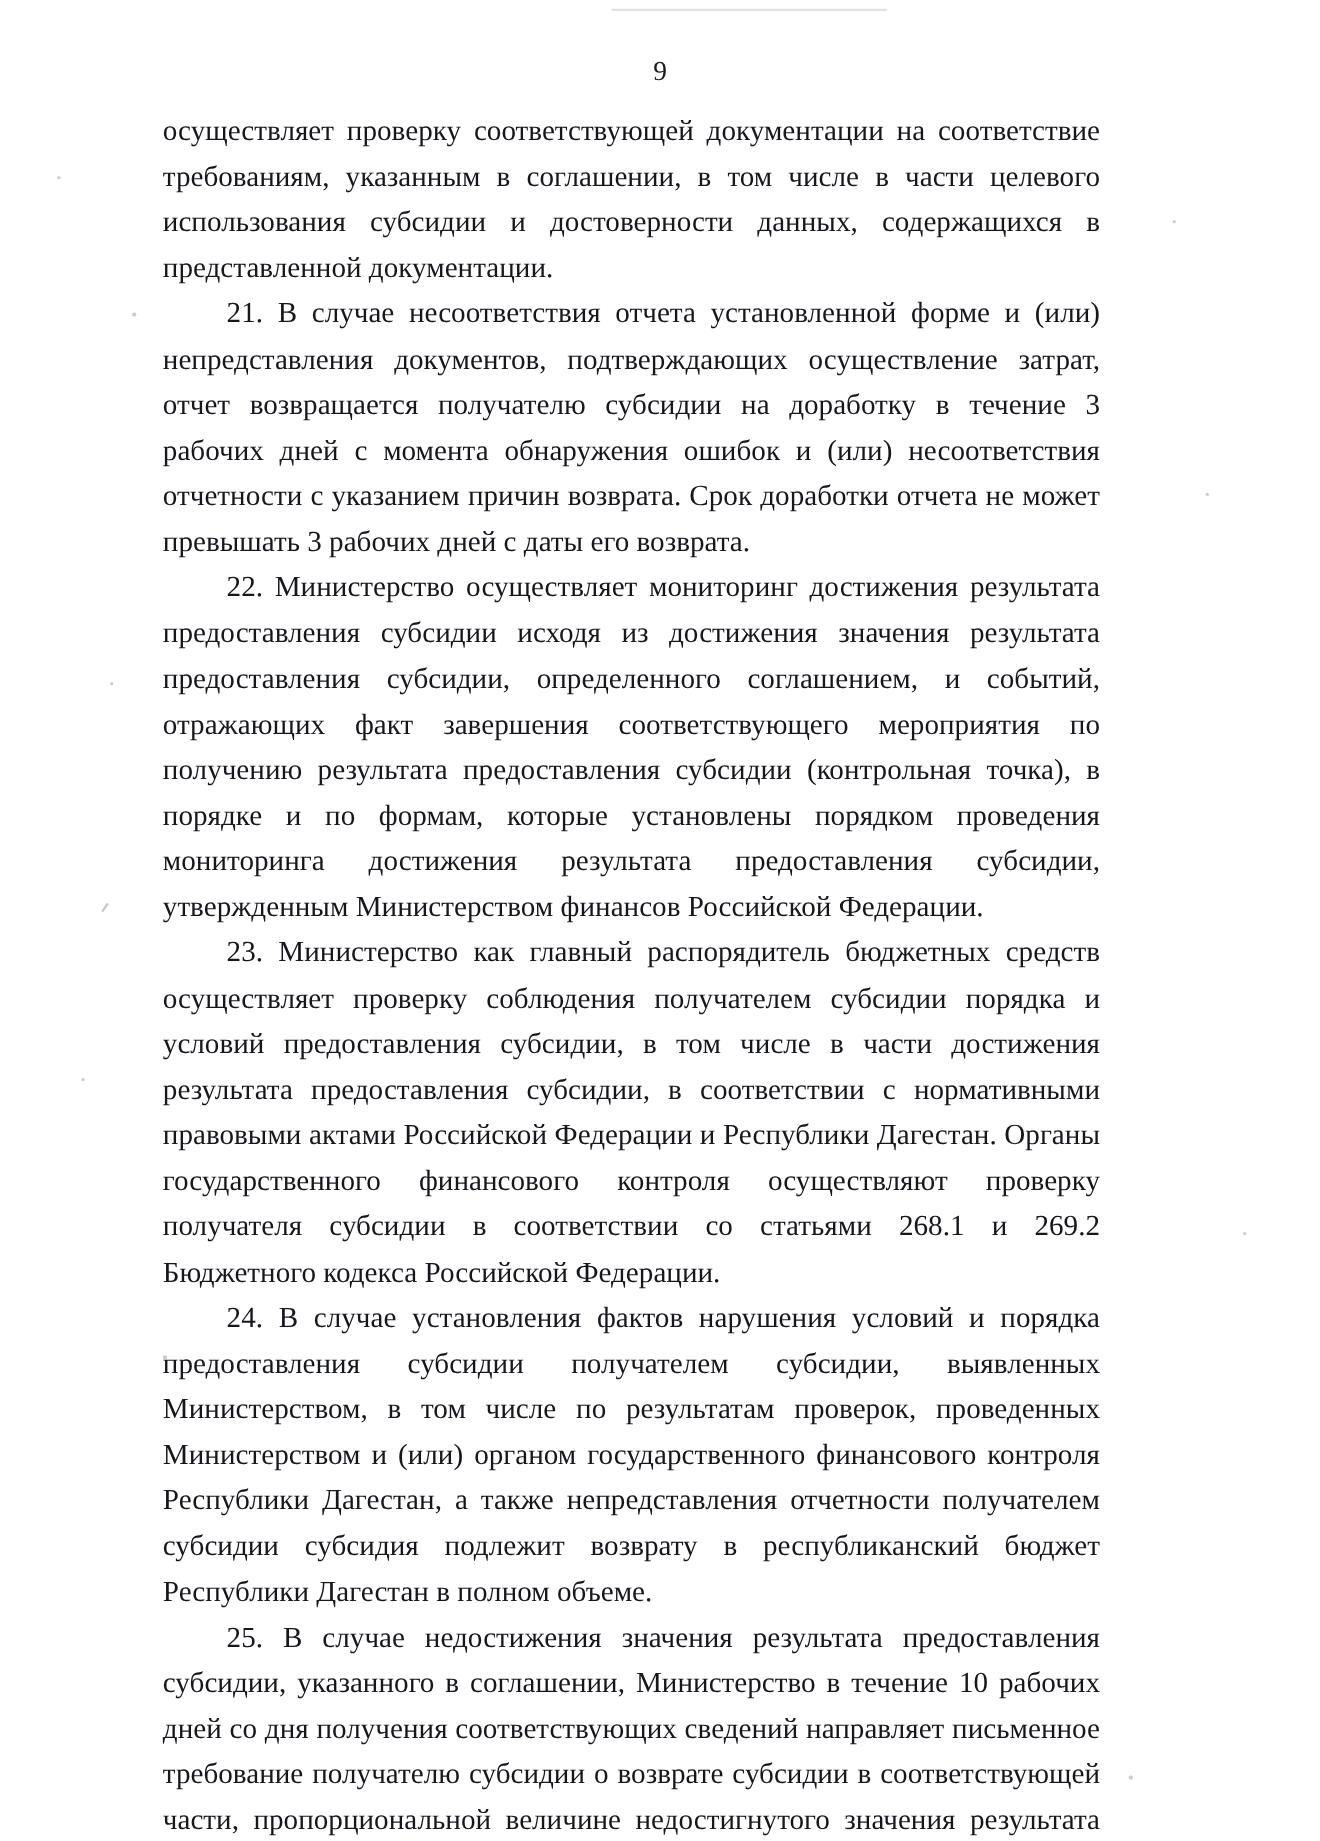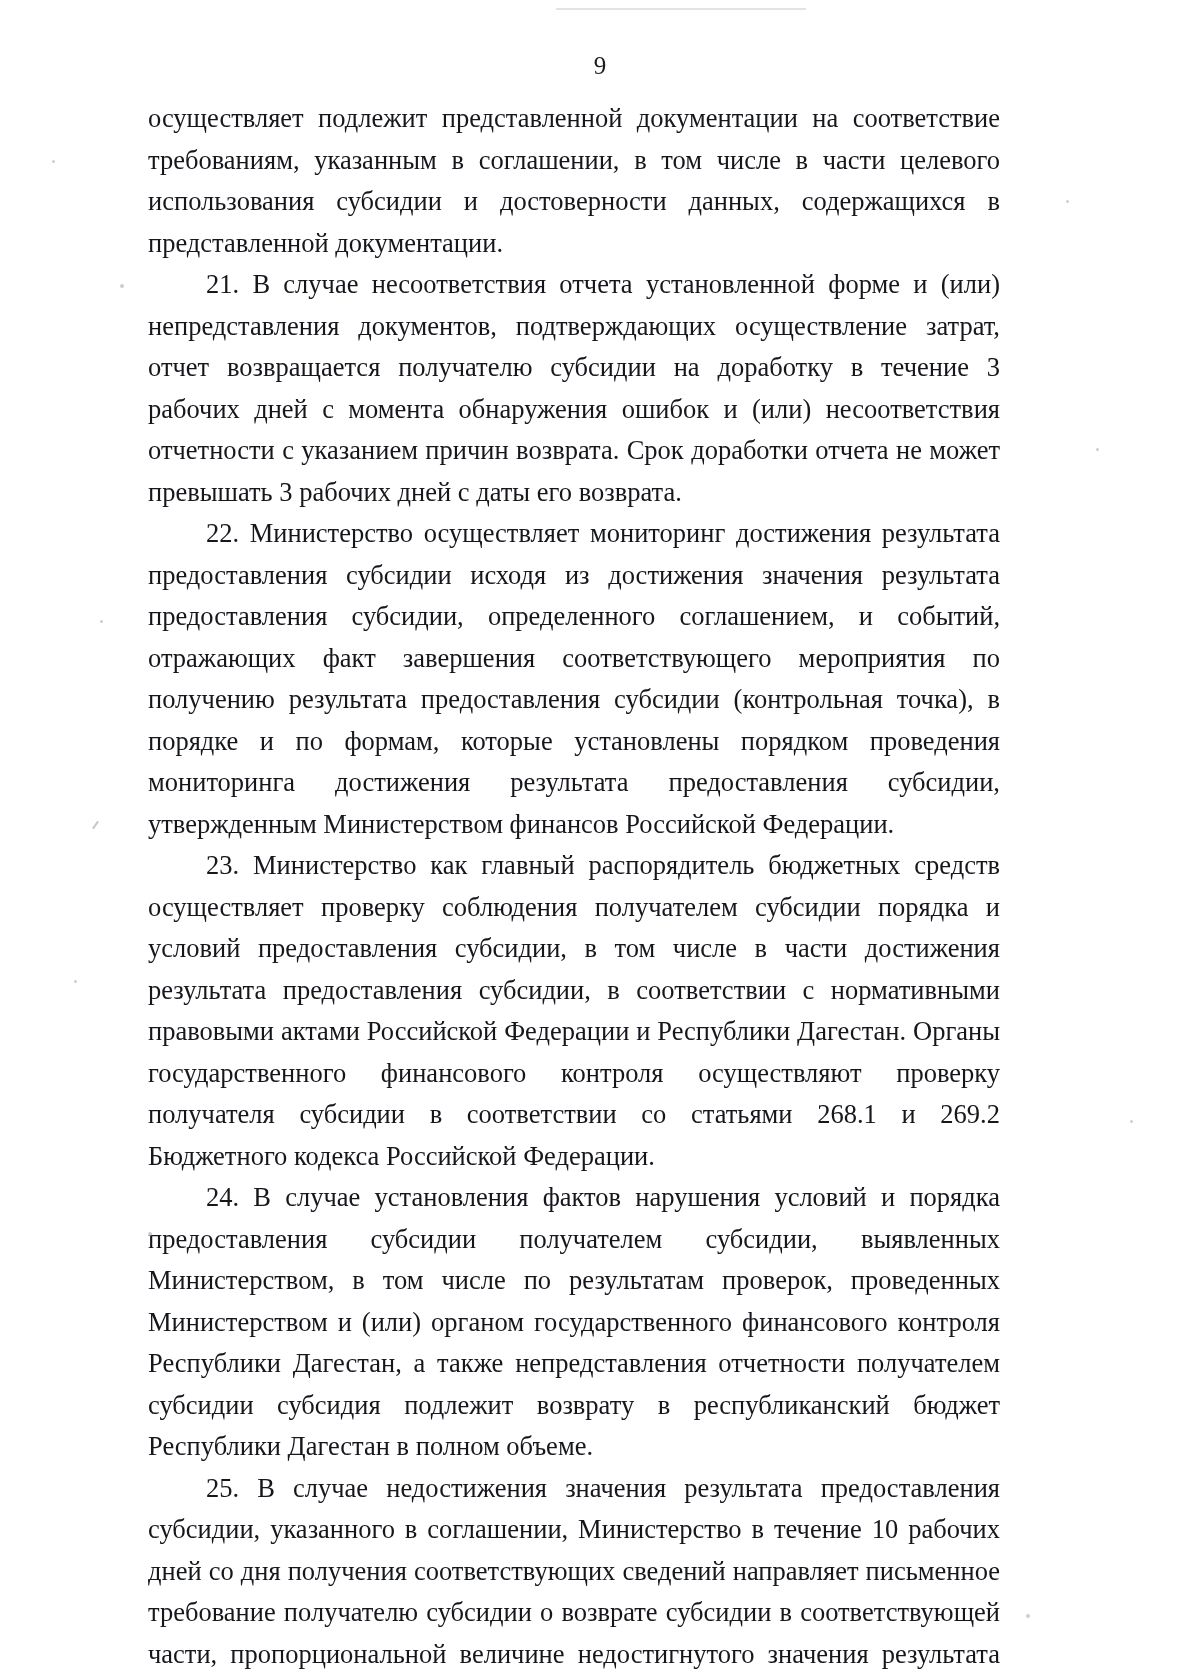--- a/index.html
+++ b/index.html
@@ -60,21 +60,21 @@
   }
 </style>
 </head>
 <body>
 
 <div class="page">
 
   <div class="page-number">9</div>
 
   <div class="body-text">
-    <p>осуществляет подлежит представленной документации на соответствие требованиям, указанным в соглашении, в том числе в части целевого использования субсидии и достоверности данных, содержащихся в представленной документации.</p>
+    <p>осуществляет проверку соответствующей документации на соответствие требованиям, указанным в соглашении, в том числе в части целевого использования субсидии и достоверности данных, содержащихся в представленной документации.</p>
     <p class="indent">21. В случае несоответствия отчета установленной форме и (или) непредставления документов, подтверждающих осуществление затрат, отчет возвращается получателю субсидии на доработку в течение 3 рабочих дней с момента обнаружения ошибок и (или) несоответствия отчетности с указанием причин возврата. Срок доработки отчета не может превышать 3 рабочих дней с даты его возврата.</p>
     <p class="indent">22. Министерство осуществляет мониторинг достижения результата предоставления субсидии исходя из достижения значения результата предоставления субсидии, определенного соглашением, и событий, отражающих факт завершения соответствующего мероприятия по получению результата предоставления субсидии (контрольная точка), в порядке и по формам, которые установлены порядком проведения мониторинга достижения результата предоставления субсидии, утвержденным Министерством финансов Российской Федерации.</p>
     <p class="indent">23. Министерство как главный распорядитель бюджетных средств осуществляет проверку соблюдения получателем субсидии порядка и условий предоставления субсидии, в том числе в части достижения результата предоставления субсидии, в соответствии с нормативными правовыми актами Российской Федерации и Республики Дагестан. Органы государственного финансового контроля осуществляют проверку получателя субсидии в соответствии со статьями 268.1 и 269.2 Бюджетного кодекса Российской Федерации.</p>
     <p class="indent">24. В случае установления фактов нарушения условий и порядка предоставления субсидии получателем субсидии, выявленных Министерством, в том числе по результатам проверок, проведенных Министерством и (или) органом государственного финансового контроля Республики Дагестан, а также непредставления отчетности получателем субсидии субсидия подлежит возврату в республиканский бюджет Республики Дагестан в полном объеме.</p>
     <p class="indent">25. В случае недостижения значения результата предоставления субсидии, указанного в соглашении, Министерство в течение 10 рабочих дней со дня получения соответствующих сведений направляет письменное требование получателю субсидии о возврате субсидии в соответствующей части, пропорциональной величине недостигнутого значения результата предоставления субсидии.</p>
 
   </div>
 
   <span class="speck" style="left:52px; top:160px; width:3px; height:3px;"></span>
   <span class="speck" style="left:120px; top:284px; width:4px; height:4px;"></span>

